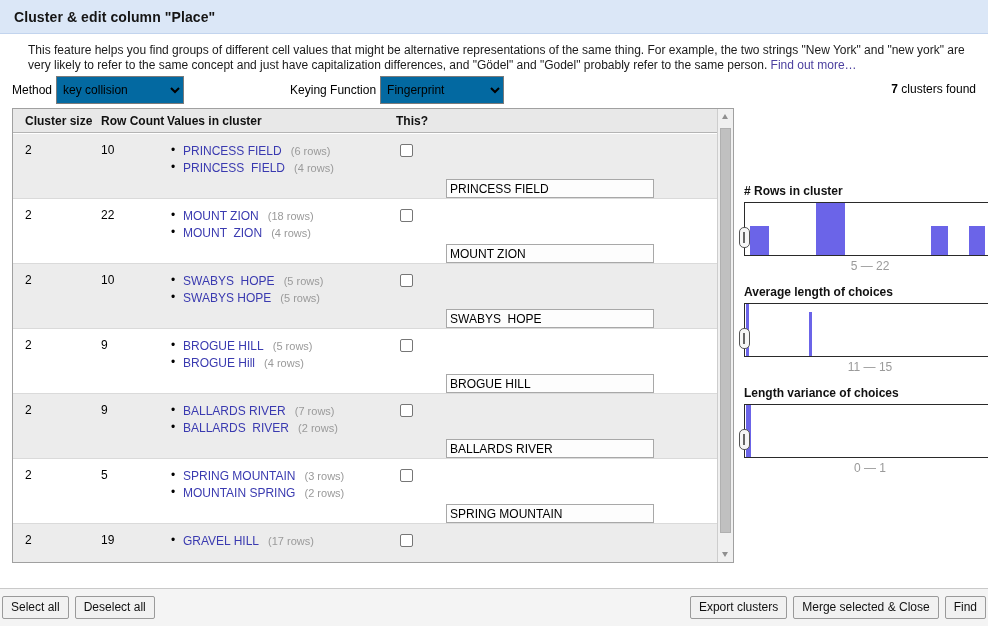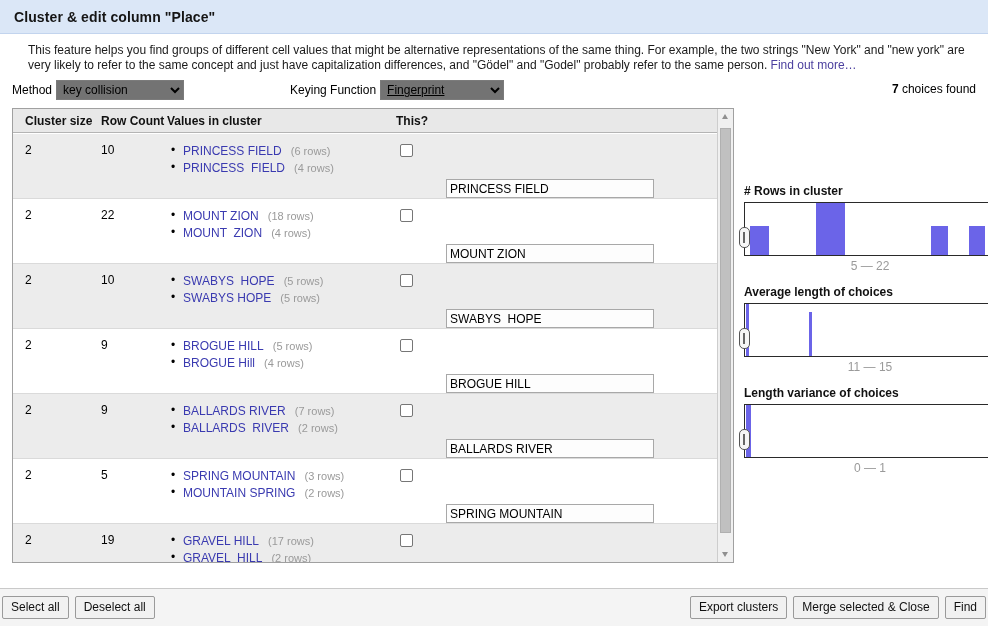--- a/index.html
+++ b/index.html
@@ -68,28 +68,28 @@
     position: relative;
   }
   .ctl-label {
     font-size: 12px;
     color: #000;
     margin-right: 4px;
   }
   select.ctl-select {
     font-family: "Liberation Sans", sans-serif;
     font-size: 12px;
-    height: 20px;
+    height: 28px;
     border: 1px solid #7b7b7b;
-    background: #737373;
+    background: #0369a1;
     padding: 1px 2px;
     color: #000;
   }
   #method-select { width: 128px; }
-  #keying-select { width: 124px; text-decoration: underline; }
+  #keying-select { width: 124px; }
   .ctl-group-2 { margin-left: 106px; display:flex; align-items:center; }
   .clusters-found {
     position: absolute;
     right: 0;
     top: 3px;
     font-size: 12px;
     color: #000;
   }
   .clusters-found b { font-weight: bold; }
 
@@ -363,21 +363,21 @@
         <option>key collision</option>
       </select>
 
       <span class="ctl-group-2">
         <span class="ctl-label">Keying Function</span>
         <select class="ctl-select" id="keying-select">
           <option>Fingerprint</option>
         </select>
       </span>
 
-      <span class="clusters-found"><b>7</b><span> choices found</span></span>
+      <span class="clusters-found"><b>7</b><span> clusters found</span></span>
     </div>
 
     <div class="split">
 
       <div class="table-panel">
         <div class="thead">
           <div class="c-size">Cluster size</div>
           <div class="c-count">Row Count</div>
           <div class="c-values">Values in cluster</div>
           <div class="c-merge">This?</div>
@@ -467,21 +467,20 @@
               <div class="c-new">
                 <div class="newval">SPRING MOUNTAIN</div>
               </div>
             </div>
             <div class="trow alt">
               <div class="c-size">2</div>
               <div class="c-count">19</div>
               <div class="c-values">
                 <ul class="vallist">
                   <li><span class="vtext">GRAVEL HILL</span><span class="vcount"> (17 rows)</span></li>
-                  <li><span class="vtext">GRAVEL  HILL</span><span class="vcount"> (2 rows)</span></li>
                 </ul>
               </div>
               <div class="c-merge"><span class="cb"></span></div>
               <div class="c-new">
                 <div class="newval">GRAVEL HILL</div>
               </div>
             </div>
           </div>
 
         <div class="vscroll">

